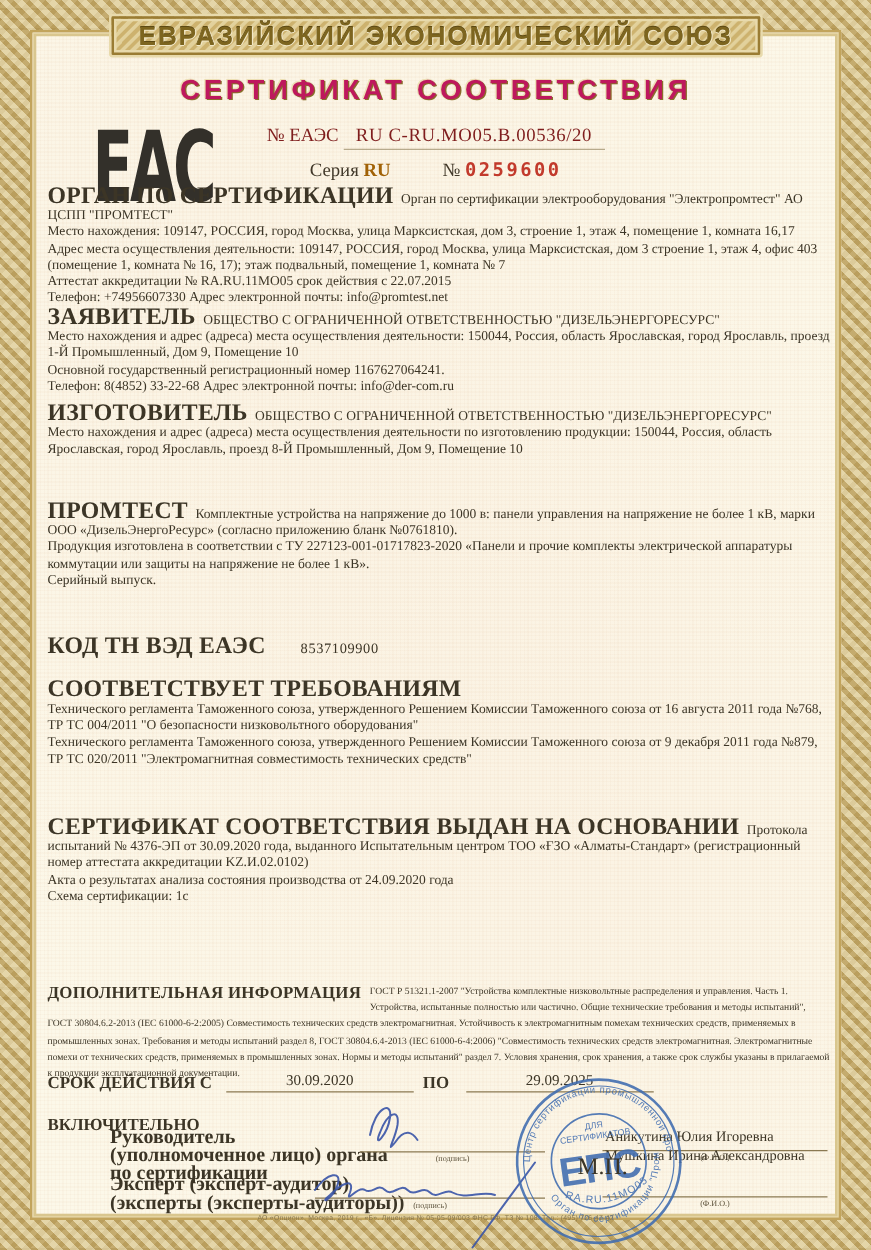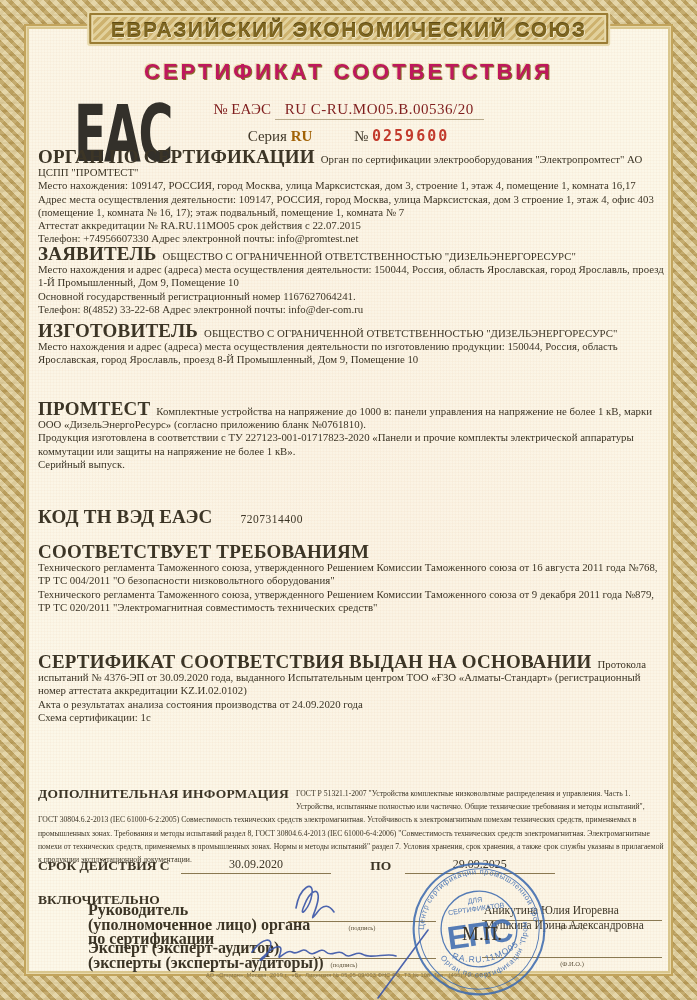--- a/index.html
+++ b/index.html
@@ -69,21 +69,21 @@
   .addinfo-text{font-size:7.7px;line-height:9.6px;text-align:justify;}
   .addinfo-h{float:left;margin-right:7px;font-weight:bold;font-size:13.5px;line-height:15px;letter-spacing:.2px;}
   
   .validity{position:absolute;left:38px;top:857px;width:626px;font-size:13.5px;font-weight:bold;}
   .validity .date{
     display:inline-block;font-weight:normal;font-size:12px;text-align:center;
     border-bottom:1px solid #8a7952;vertical-align:bottom;padding-bottom:1px;
   }
   .d1{width:150px;margin-left:8px;}
   .d2{width:150px;margin-left:10px;}
-  .po{margin-left:36px;}
+  .po{margin-left:4px;}
   .incl{margin-top:18px;font-weight:bold;font-size:13.5px;}
   
   .sig-label{position:absolute;font-weight:bold;font-size:16px;line-height:14.5px;color:#3c3526;}
   .lab1{left:88px;top:903px;width:225px;}
   .lab2{left:88px;top:941px;width:240px;}
   .sig-line{position:absolute;border-bottom:1px solid #8a7952;}
   .sl1{left:288px;top:903px;width:148px;height:18px;}
   .sl2{left:252px;top:940px;width:184px;height:18px;}
   .sig-cap{position:absolute;font-size:6.5px;color:#5c513a;text-align:center;}
   .sc1{left:288px;top:924px;width:148px;}
@@ -149,21 +149,21 @@
   <p>Место нахождения и адрес (адреса) места осуществления деятельности по изготовлению продукции: 150044, Россия, область Ярославская, город Ярославль, проезд 8-Й Промышленный, Дом 9, Помещение 10</p>
 </div>
 
 <div class="sec" style="top:402px">
   <p><span class="sec-h sec-h-sp">ПРОМТЕСТ</span><span>Комплектные устройства на напряжение до 1000 в: панели управления на напряжение не более 1 кВ, марки ООО «ДизельЭнергоРесурс» (согласно приложению бланк №0761810).</span></p>
   <p>Продукция изготовлена в соответствии с ТУ 227123-001-01717823-2020 «Панели и прочие комплекты электрической аппаратуры коммутации  или защиты на напряжение не более 1 кВ».</p>
   <p>Серийный выпуск.</p>
 </div>
 
 <div class="sec" style="top:510px">
-  <p><span class="sec-h">КОД ТН ВЭД ЕАЭС</span><span class="code-val">7207314400</span></p>
+  <p><span class="sec-h">КОД ТН ВЭД ЕАЭС</span><span class="code-val">8537109900</span></p>
 </div>
 
 <div class="sec" style="top:545px">
   <p><span class="sec-h">СООТВЕТСТВУЕТ ТРЕБОВАНИЯМ</span></p>
   <p>Технического регламента Таможенного союза, утвержденного Решением Комиссии Таможенного союза от 16 августа  2011 года №768, ТР ТС 004/2011 "О безопасности низковольтного оборудования"</p>
   <p>Технического регламента Таможенного союза, утвержденного Решением Комиссии Таможенного союза от 9 декабря 2011 года №879, ТР ТС 020/2011 "Электромагнитная совместимость технических средств"</p>
 </div>
 
 <div class="sec" style="top:655px">
   <p><span class="sec-h sec-h-sp">СЕРТИФИКАТ СООТВЕТСТВИЯ  ВЫДАН НА ОСНОВАНИИ</span><span>Протокола испытаний № 4376-ЭП от 30.09.2020 года, выданного Испытательным центром ТОО «ҒЗО «Алматы-Стандарт» (регистрационный номер аттестата аккредитации KZ.И.02.0102)</span></p>

